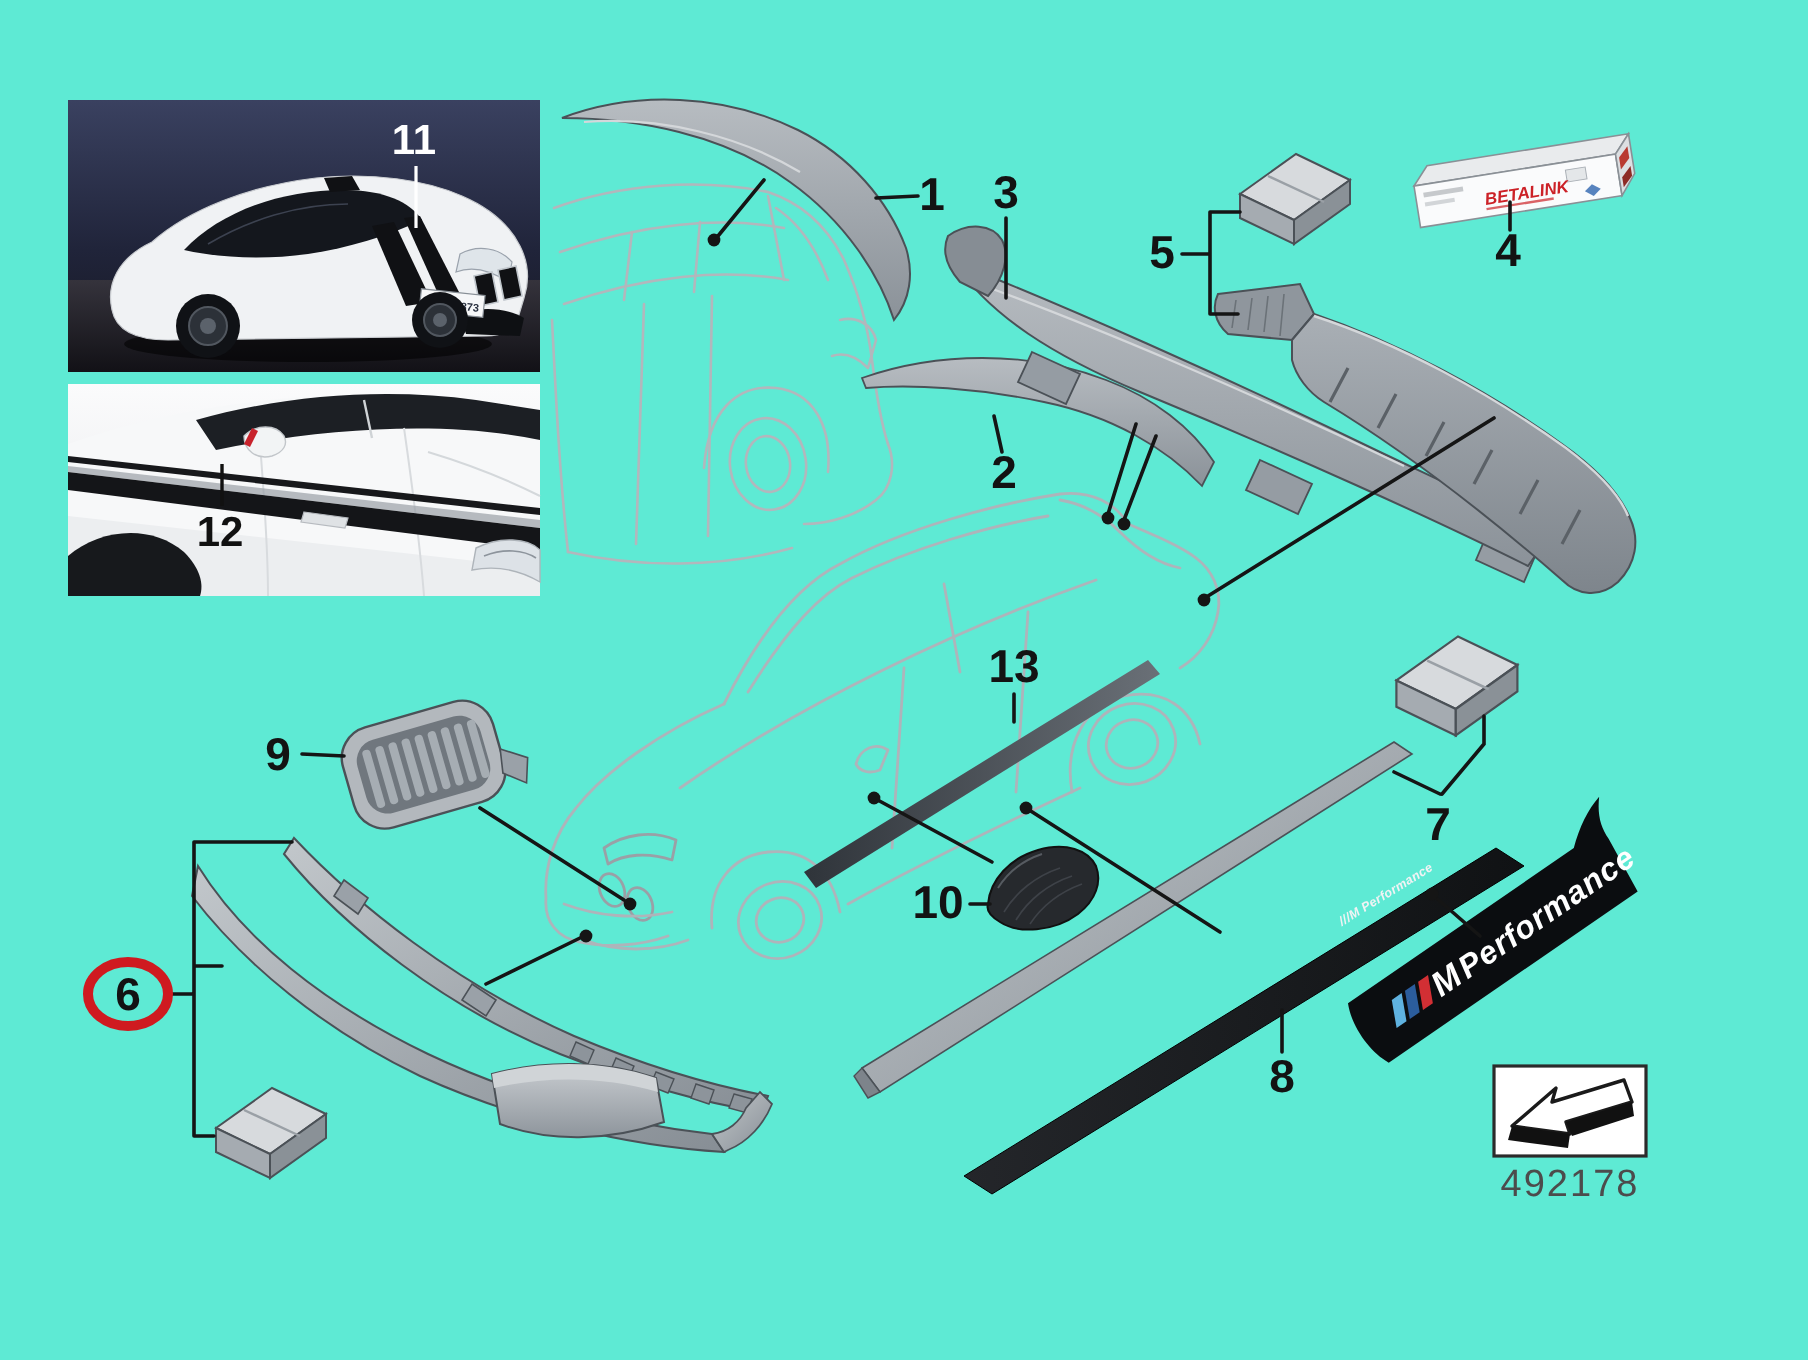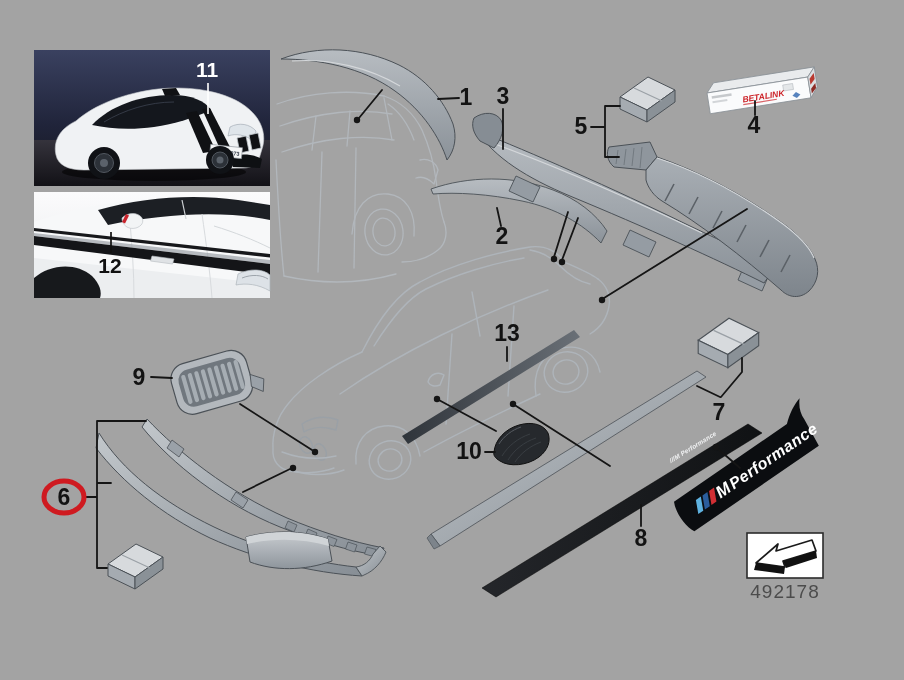--- a/index.html
+++ b/index.html
@@ -1,16 +1,16 @@
 <!DOCTYPE html>
 <html><head>
 <meta charset="utf-8">
 <style>
   html,body{margin:0;padding:0;background:#ffffff;}
-  .stage{position:relative;width:904px;height:680px;background:#a3a3a3;overflow:hidden;
+  .stage{position:relative;width:904px;height:680px;background:#5eead4;overflow:hidden;
          font-family:"Liberation Sans",sans-serif;text-align:right;}
   svg{display:block;}
   .callout{font:700 23px "Liberation Sans",sans-serif;fill:#131313;}
   .callout-photo{font:700 21px "Liberation Sans",sans-serif;}
   .code-text{font:400 19px "Liberation Sans",sans-serif;fill:#4c4c4c;letter-spacing:1px;}
   .brand-text{font:700 italic 8.5px "Liberation Sans",sans-serif;fill:#cc2127;}
   .plate-text{font:600 5.5px "Liberation Sans",sans-serif;fill:#2a3240;}
   .decal-m{font:700 italic 17px "Liberation Sans",sans-serif;fill:#ffffff;}
   .decal-name{font:700 italic 16px "Liberation Sans",sans-serif;fill:#ffffff;letter-spacing:.5px;}
   .decal-small{font:700 italic 6.3px "Liberation Sans",sans-serif;fill:#f2f3f4;letter-spacing:.2px;}

